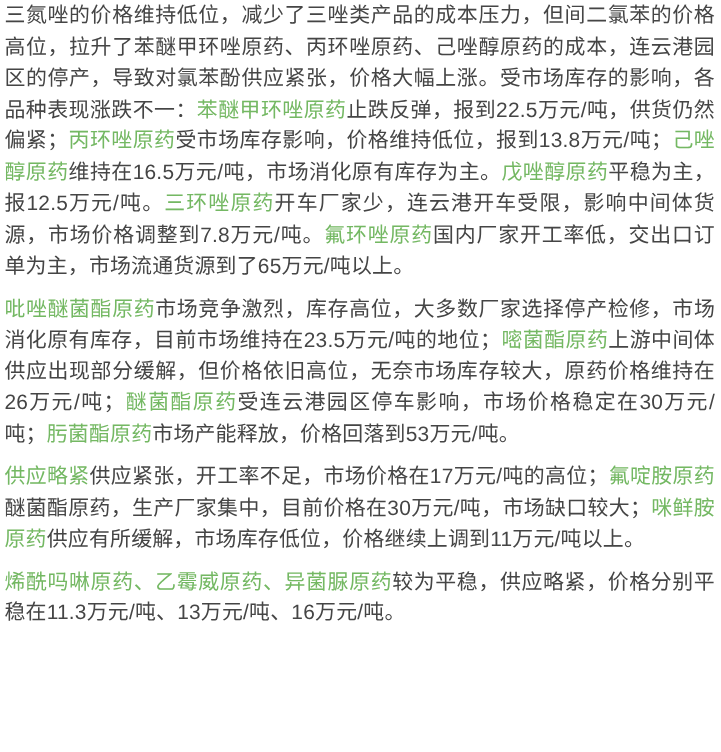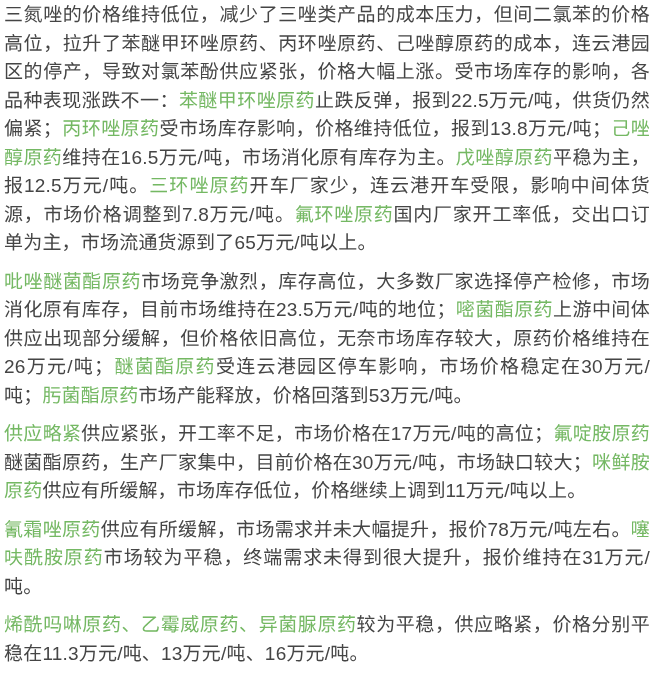--- a/index.html
+++ b/index.html
@@ -35,15 +35,14 @@
     color:var(--body-color);
   }
 </style>
 </head>
 <body>
 
 <div class="article" id="article">
     <p class="para"><span class="body-txt">三氮唑的价格维持低位，减少了三唑类产品的成本压力，但间二氯苯的价格高位，拉升了苯醚甲环唑原药、丙环唑原药、己唑醇原药的成本，连云港园区的停产，导致对氯苯酚供应紧张，价格大幅上涨。受市场库存的影响，各品种表现涨跌不一：</span><span class="hl">苯醚甲环唑原药</span><span class="body-txt">止跌反弹，报到22.5万元/吨，供货仍然偏紧；</span><span class="hl">丙环唑原药</span><span class="body-txt">受市场库存影响，价格维持低位，报到13.8万元/吨；</span><span class="hl">己唑醇原药</span><span class="body-txt">维持在16.5万元/吨，市场消化原有库存为主。</span><span class="hl">戊唑醇原药</span><span class="body-txt">平稳为主，报12.5万元/吨。</span><span class="hl">三环唑原药</span><span class="body-txt">开车厂家少，连云港开车受限，影响中间体货源，市场价格调整到7.8万元/吨。</span><span class="hl">氟环唑原药</span><span class="body-txt">国内厂家开工率低，交出口订单为主，市场流通货源到了65万元/吨以上。</span></p>
     <p class="para"><span class="hl">吡唑醚菌酯原药</span><span class="body-txt">市场竞争激烈，库存高位，大多数厂家选择停产检修，市场消化原有库存，目前市场维持在23.5万元/吨的地位；</span><span class="hl">嘧菌酯原药</span><span class="body-txt">上游中间体供应出现部分缓解，但价格依旧高位，无奈市场库存较大，原药价格维持在26万元/吨；</span><span class="hl">醚菌酯原药</span><span class="body-txt">受连云港园区停车影响，市场价格稳定在30万元/吨；</span><span class="hl">肟菌酯原药</span><span class="body-txt">市场产能释放，价格回落到53万元/吨。</span></p>
     <p class="para"><span class="hl">供应略紧</span><span class="body-txt">供应紧张，开工率不足，市场价格在17万元/吨的高位；</span><span class="hl">氟啶胺原药</span><span class="body-txt">醚菌酯原药，生产厂家集中，目前价格在30万元/吨，市场缺口较大；</span><span class="hl">咪鲜胺原药</span><span class="body-txt">供应有所缓解，市场库存低位，价格继续上调到11万元/吨以上。</span></p>
-    <p class="para"><span class="hl">氰霜唑原药</span><span class="body-txt">供应有所缓解，市场需求并未大幅提升，报价78万元/吨左右。</span><span class="hl">噻呋酰胺原药</span><span class="body-txt">市场较为平稳，终端需求未得到很大提升，报价维持在31万元/吨。</span></p>
     <p class="para"><span class="hl">烯酰吗啉原药、乙霉威原药、异菌脲原药</span><span class="body-txt">较为平稳，供应略紧，价格分别平稳在11.3万元/吨、13万元/吨、16万元/吨。</span></p>
   </div>
 
 </body></html>

